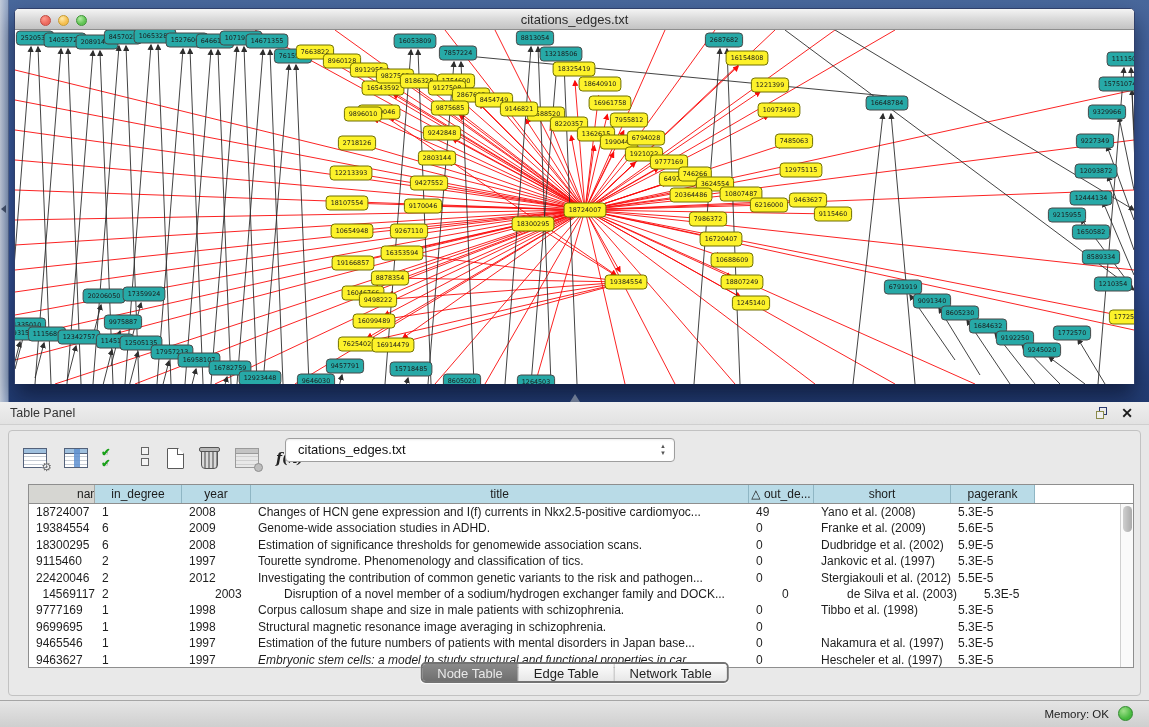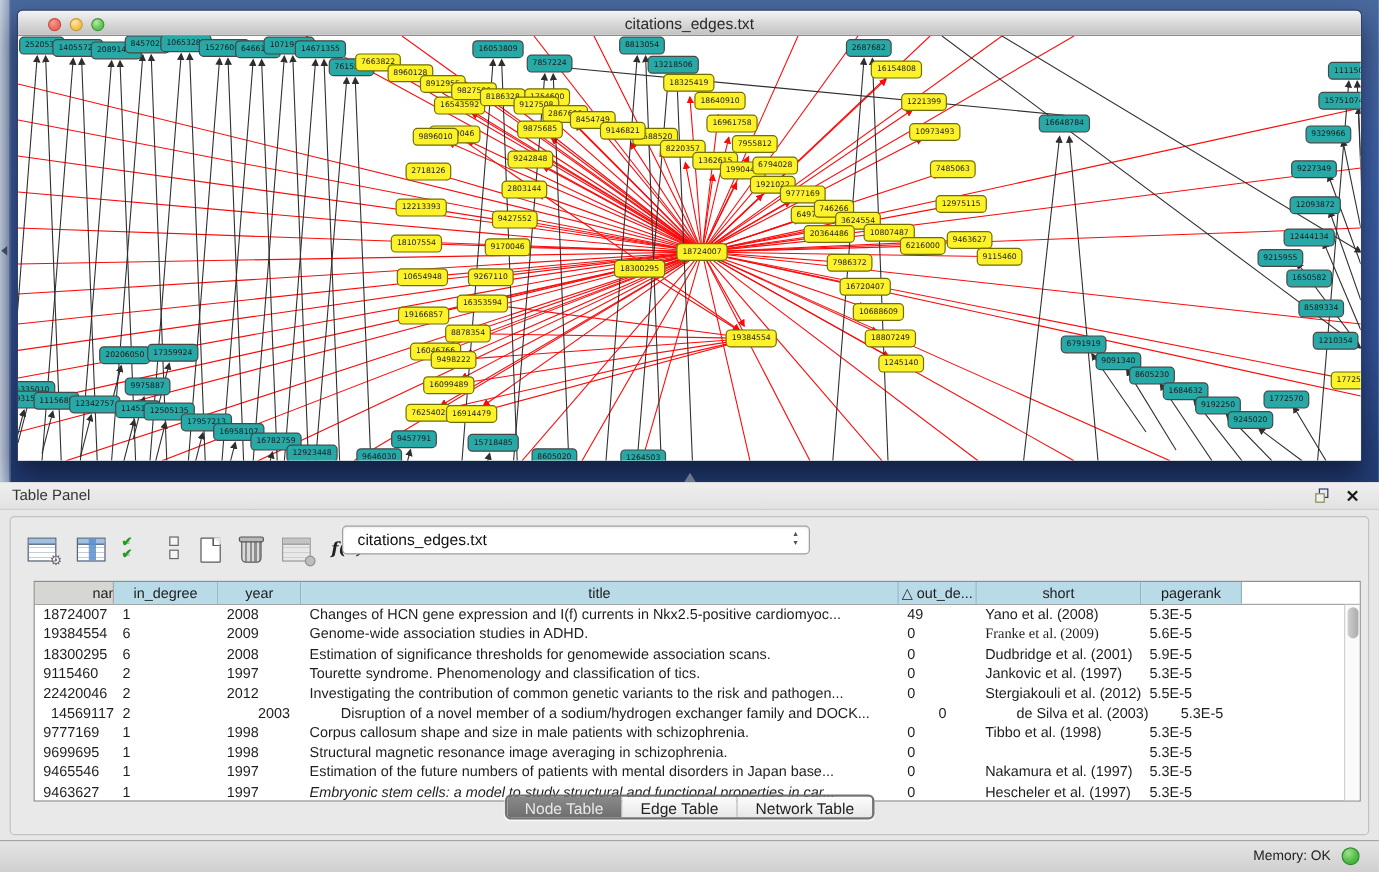--- a/index.html
+++ b/index.html
@@ -608,30 +608,30 @@
             <div class="td" style="width: 65px;">49</div>
             <div class="td" style="width: 137px;">Yano et al. (2008)</div>
             <div class="td" style="width: 84px;">5.3E-5</div>
           </div>
           <div class="trow">
             <div class="td" style="width: 66px;">19384554</div>
             <div class="td" style="width: 87px;">6</div>
             <div class="td" style="width: 69px;">2009</div>
             <div class="td" style="width: 498px;">Genome-wide association studies in ADHD.</div>
             <div class="td" style="width: 65px;">0</div>
-            <div class="td" style="width: 137px; font-family: Liberation Serif, serif;">Franke et al. (2009)</div>
+            <div class="td" style="width: 137px;">Franke et al. (2009)</div>
             <div class="td" style="width: 84px;">5.6E-5</div>
           </div>
           <div class="trow">
             <div class="td" style="width: 66px;">18300295</div>
             <div class="td" style="width: 87px;">6</div>
             <div class="td" style="width: 69px;">2008</div>
             <div class="td" style="width: 498px;">Estimation of significance thresholds for genomewide association scans.</div>
             <div class="td" style="width: 65px;">0</div>
-            <div class="td" style="width: 137px;">Dudbridge et al. (2001)</div>
+            <div class="td" style="width: 137px;">Dudbridge et al. (2002)</div>
             <div class="td" style="width: 84px;">5.9E-5</div>
           </div>
           <div class="trow">
             <div class="td" style="width: 66px;">9115460</div>
             <div class="td" style="width: 87px;">2</div>
             <div class="td" style="width: 69px;">1997</div>
             <div class="td" style="width: 498px;">Tourette syndrome. Phenomenology and classification of tics.</div>
             <div class="td" style="width: 65px;">0</div>
             <div class="td" style="width: 137px;">Jankovic et al. (1997)</div>
             <div class="td" style="width: 84px;">5.3E-5</div>

